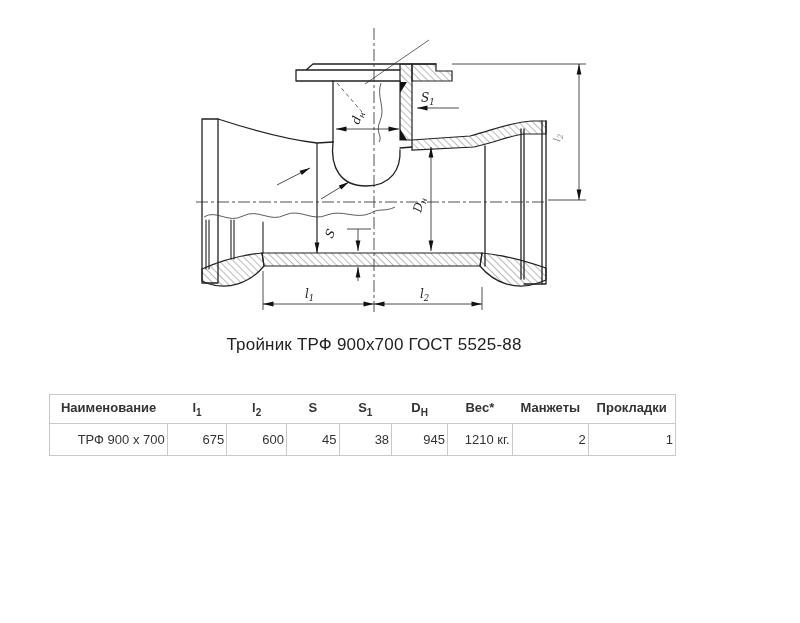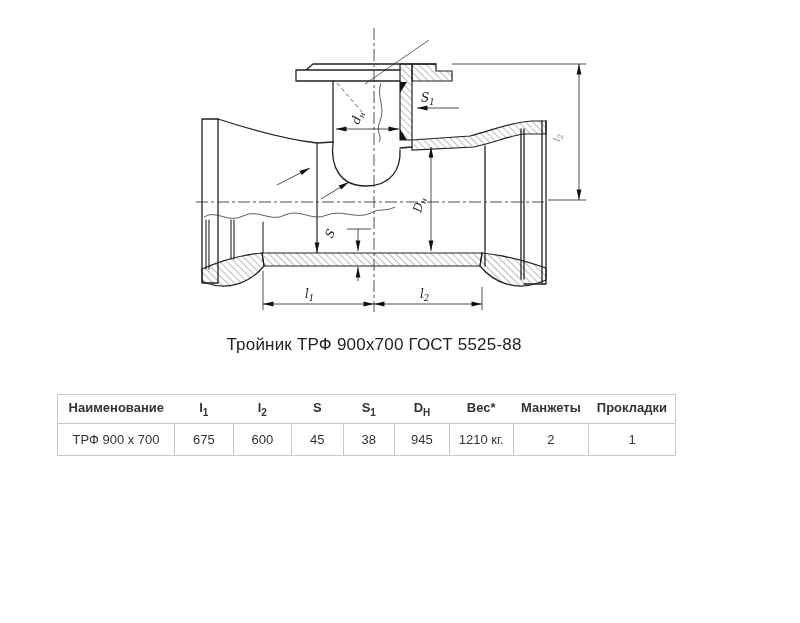--- a/index.html
+++ b/index.html
@@ -1,27 +1,27 @@
 <!DOCTYPE html>
 <html><head>
 <meta charset="utf-8">
 <style>
   html,body{margin:0;padding:0;background:#fff;}
   .page{position:relative;width:676px;height:623px;background:#fff;overflow:hidden;
         font-family:"Liberation Sans",sans-serif;}
   .drawing{position:absolute;left:0;top:0;}
   .caption{position:absolute;left:0;top:335px;width:748px;text-align:center;
            font-size:17px;color:#222;letter-spacing:.2px;}
-  .spec{position:absolute;left:57px;top:394px;border-collapse:collapse;table-layout:fixed;
+  .spec{position:absolute;left:49px;top:394px;border-collapse:collapse;table-layout:fixed;
         font-size:13px;color:#333;}
   .spec, .spec td{border:1px solid #c9c9c9;}
   .spec th{border:none;border-bottom:1px solid #c9c9c9;font-weight:bold;}
   .spec th, .spec td{text-align:center;vertical-align:middle;padding:0 2px;}
   .spec th{height:28px;}
-  .spec td{height:31px;}
+  .spec td{height:31px;text-align:right;}
   .spec sub{font-size:10px;}
   svg text{font-family:"DejaVu Serif",serif;font-style:italic;}
 </style>
 </head>
 <body>
 
 <div class="page">
 
   <svg class="drawing" width="800" height="345" viewBox="0 0 800 345">
     <defs>

